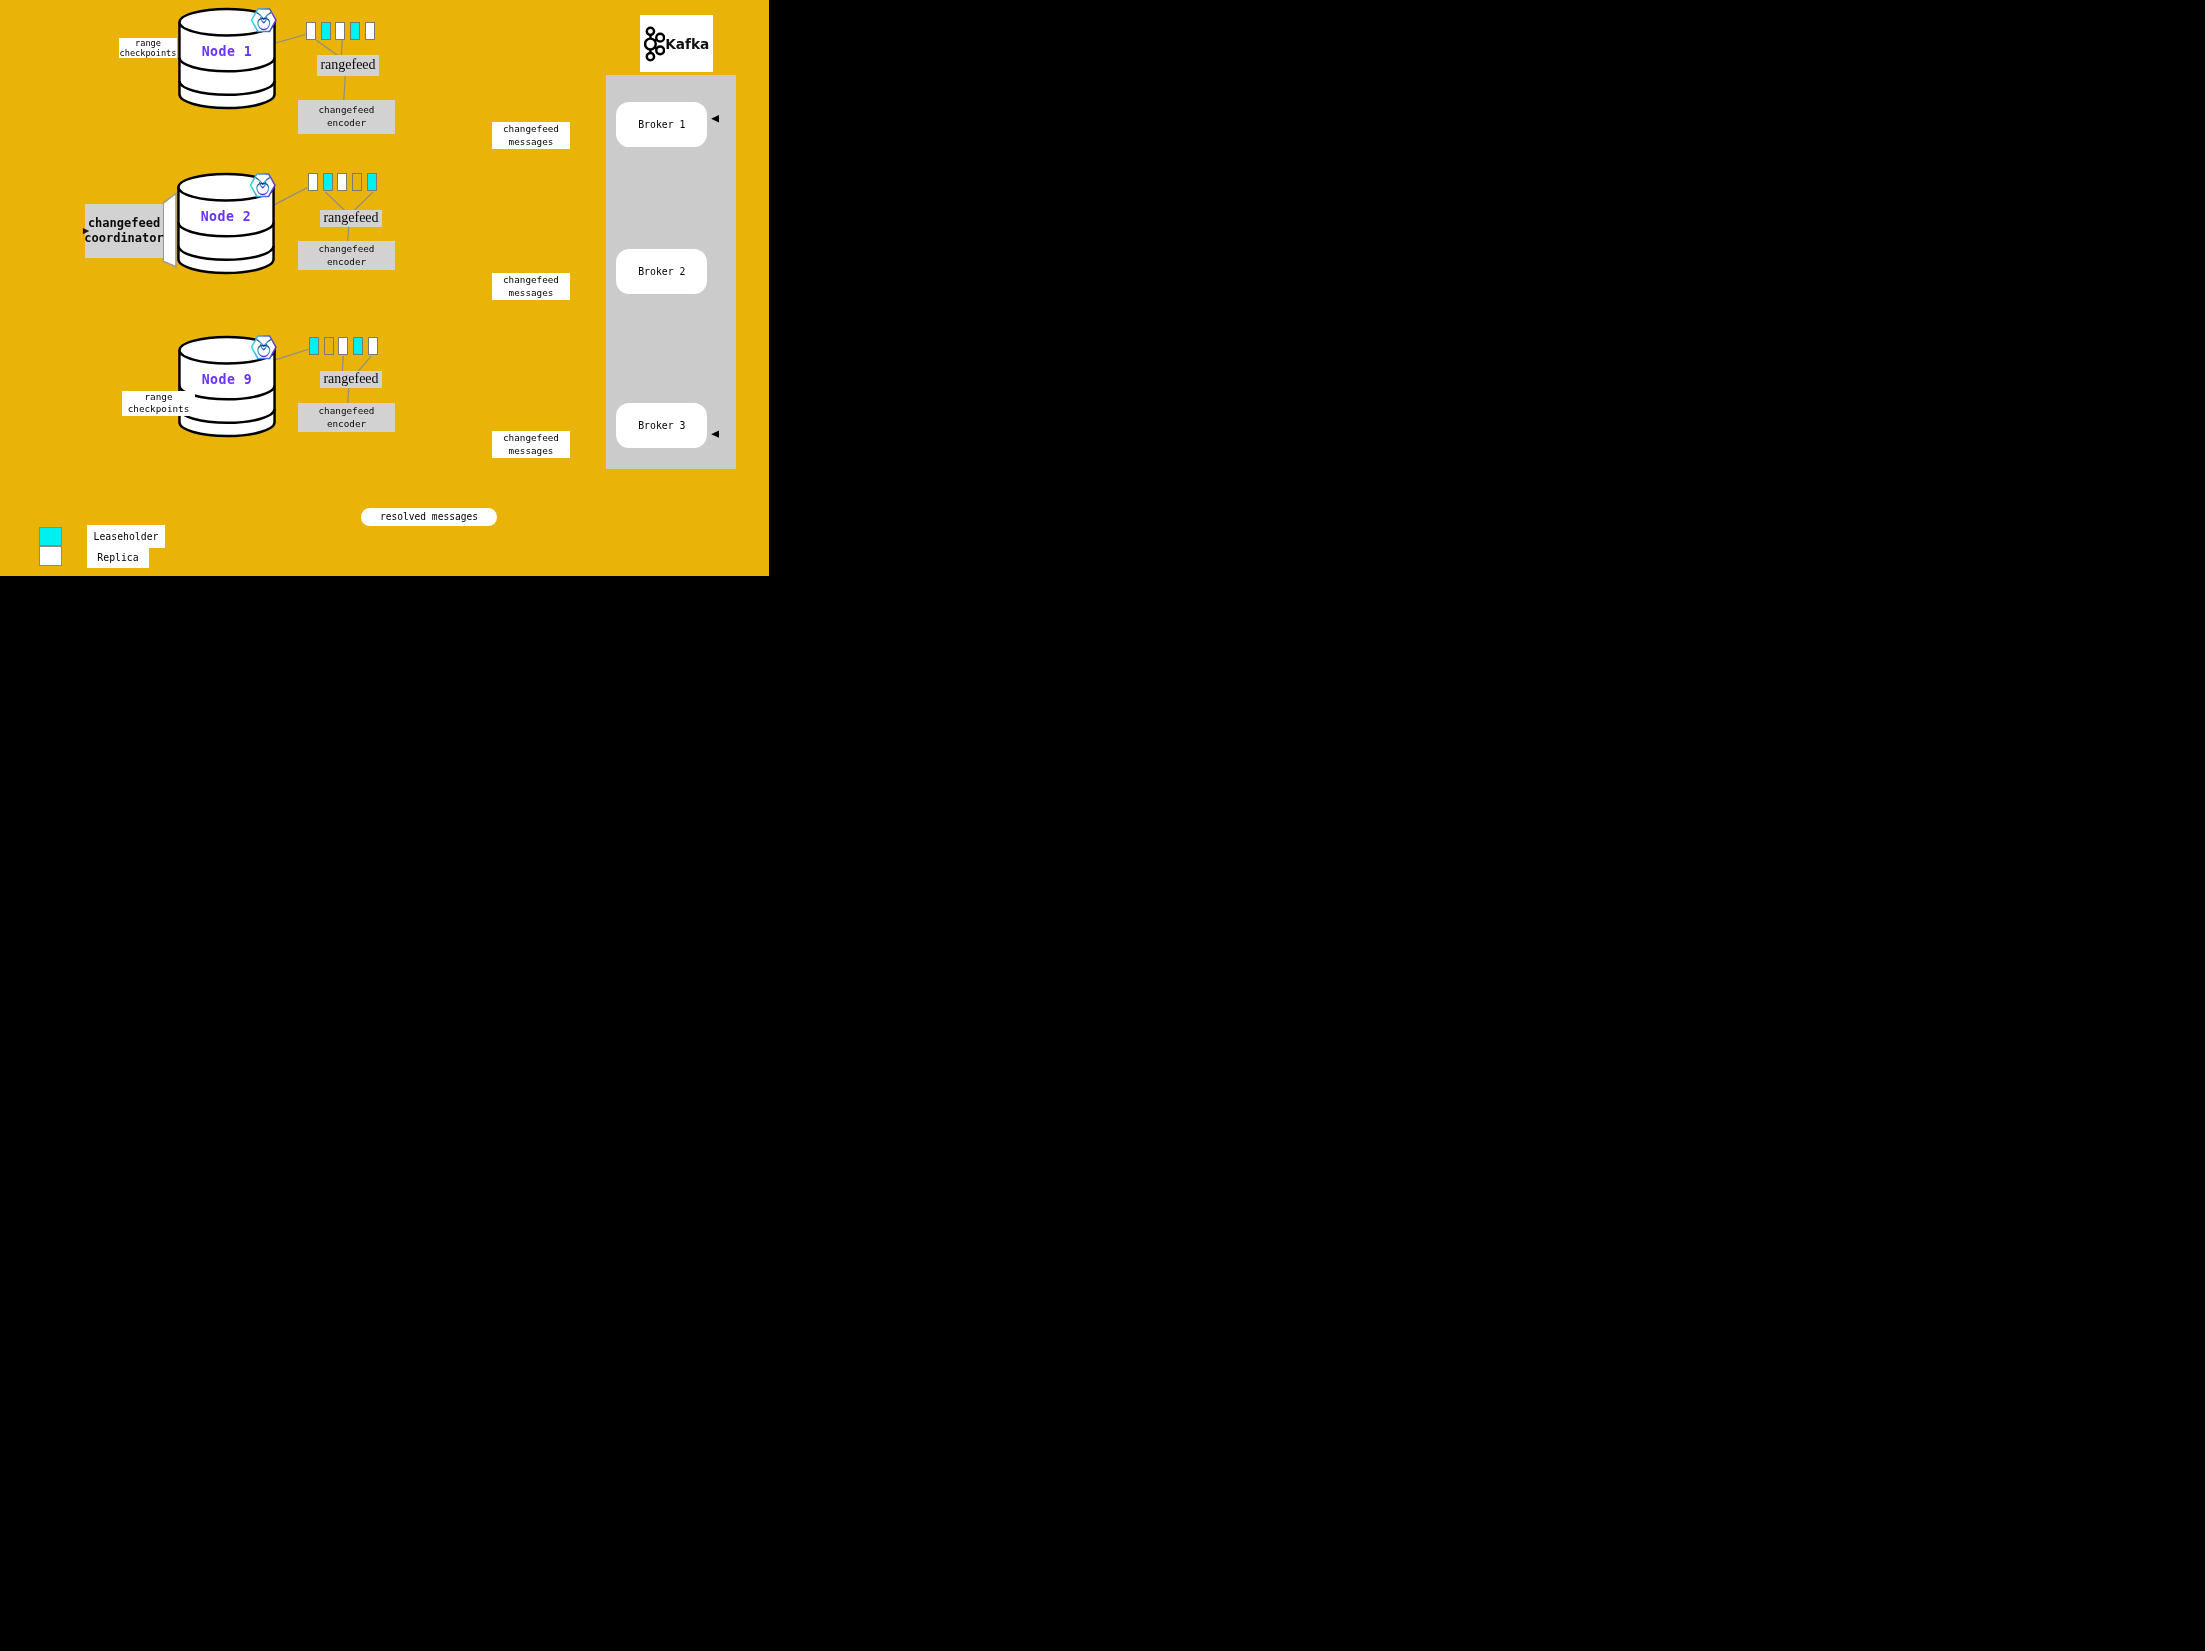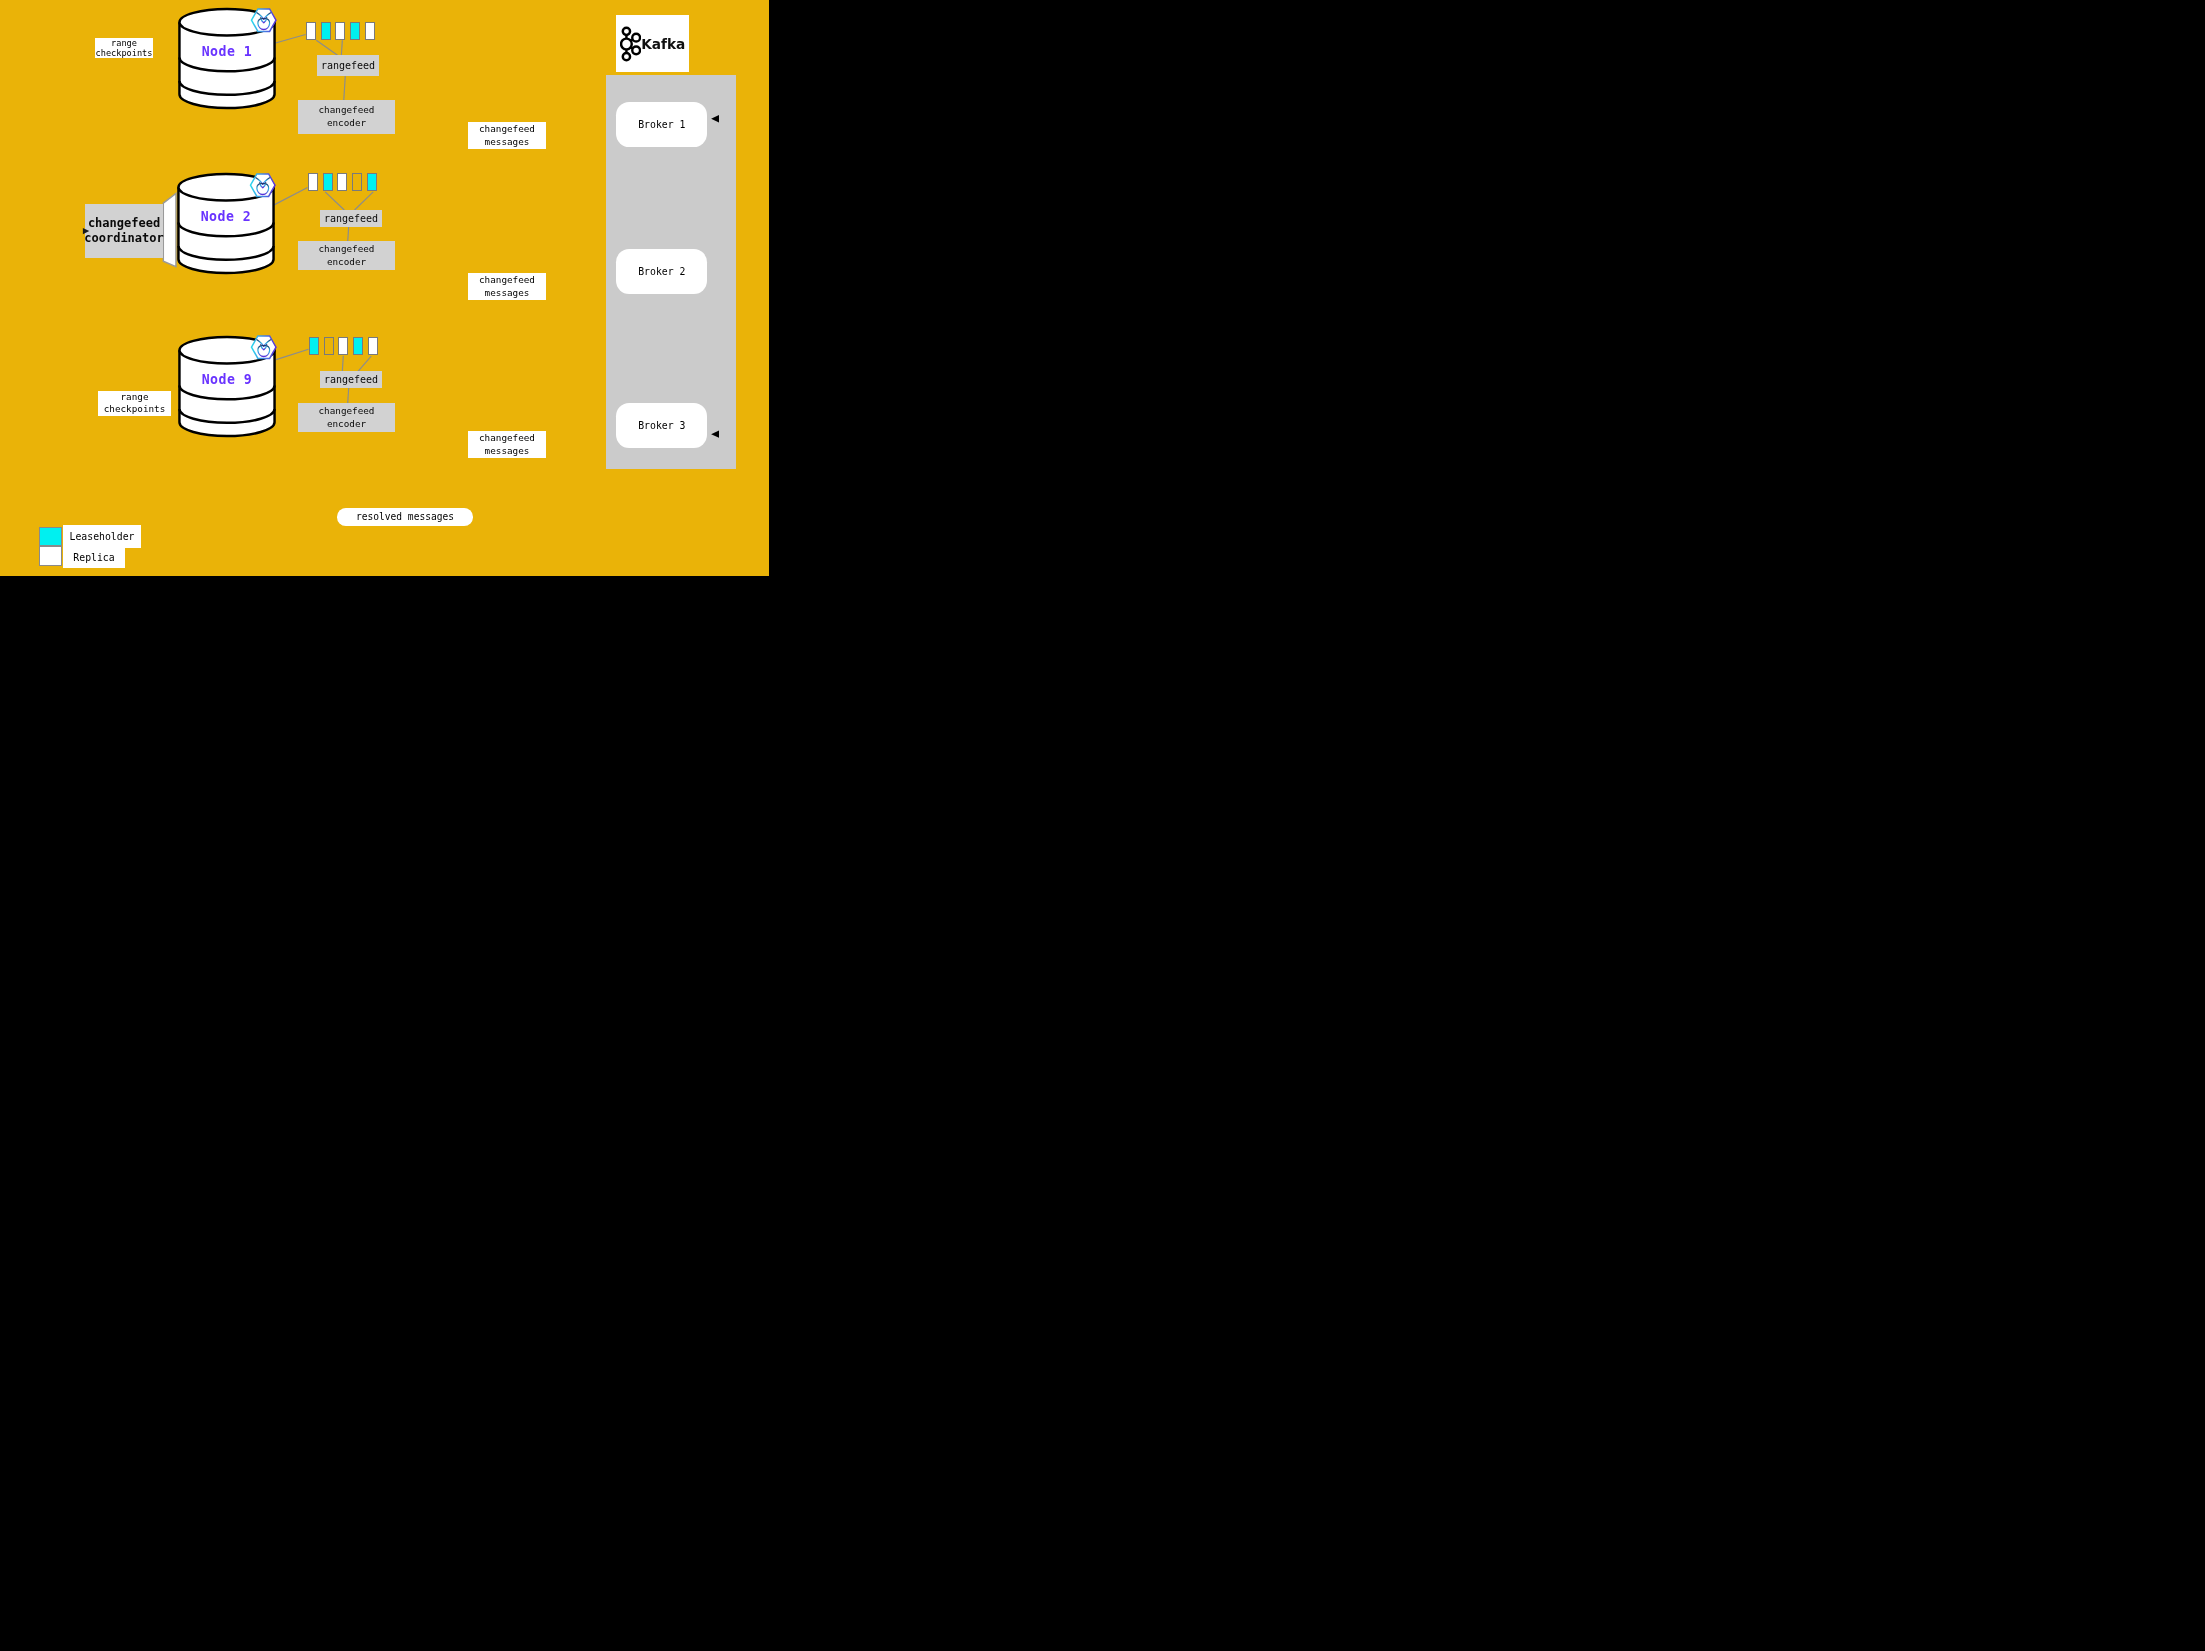--- a/index.html
+++ b/index.html
@@ -1,29 +1,29 @@
 <!DOCTYPE html>
 <html style="font-size:7.8px"><head>
 <meta charset="utf-8">
 <style>
   html,body{margin:0;padding:0;background:#000;}
   .canvas{position:relative;width:769px;height:576px;background:#eab308;overflow:hidden;
           font-family:"DejaVu Sans Mono", monospace;}
   .abs{position:absolute;}
   .mono{font-family:"DejaVu Sans Mono", monospace;}
   .sans{font-family:"DejaVu Sans", sans-serif;}
-  .whitebox{background:#fff;color:#000;text-align:center;}
+  .whitebox{background:#fff;color:#000;text-align:center;margin-left:24px;}
   .graybox{background:#D2D2D2;color:#0a0a0a;text-align:center;}
   .lbl2{display:flex;flex-direction:column;justify-content:center;align-items:center;}
   .node-label{color:#6933FF;font-weight:bold;font-size:13.2px;text-align:center;letter-spacing:0.5px;}
   .sq{position:absolute;width:10.3px;height:18px;border:1.2px solid #7A7A7A;box-sizing:border-box;background:transparent;}
   .sq[data-kind="leaseholder"]{background:#00F0F0;}
   .sq[data-kind="replica"]{background:#FFFFFF;}
   .sq[data-kind="empty"]{background:transparent;}
-  .rf{font-size:10px;display:flex;align-items:center;justify-content:center;}
+  .rf{font-size:14px;display:flex;align-items:center;justify-content:center;font-family:Liberation Serif, serif;}
   .msg{font-size:9.3px;line-height:12.7px;padding-top:0.5px;}
   .broker{position:absolute;left:10.3px;width:91px;height:45px;background:#fff;border-radius:13.2px;
           display:flex;align-items:center;justify-content:center;font-size:9.8px;color:#000;}
   .legend-sq{position:absolute;width:22.6px;border:1.5px solid #8A8A8A;box-sizing:border-box;}
   svg.overlay{position:absolute;left:0;top:0;pointer-events:none;}
   .z-under{z-index:1;} .z-mid{z-index:2;} .z-top{z-index:5;}
 </style>
 </head>
 <body>
 

